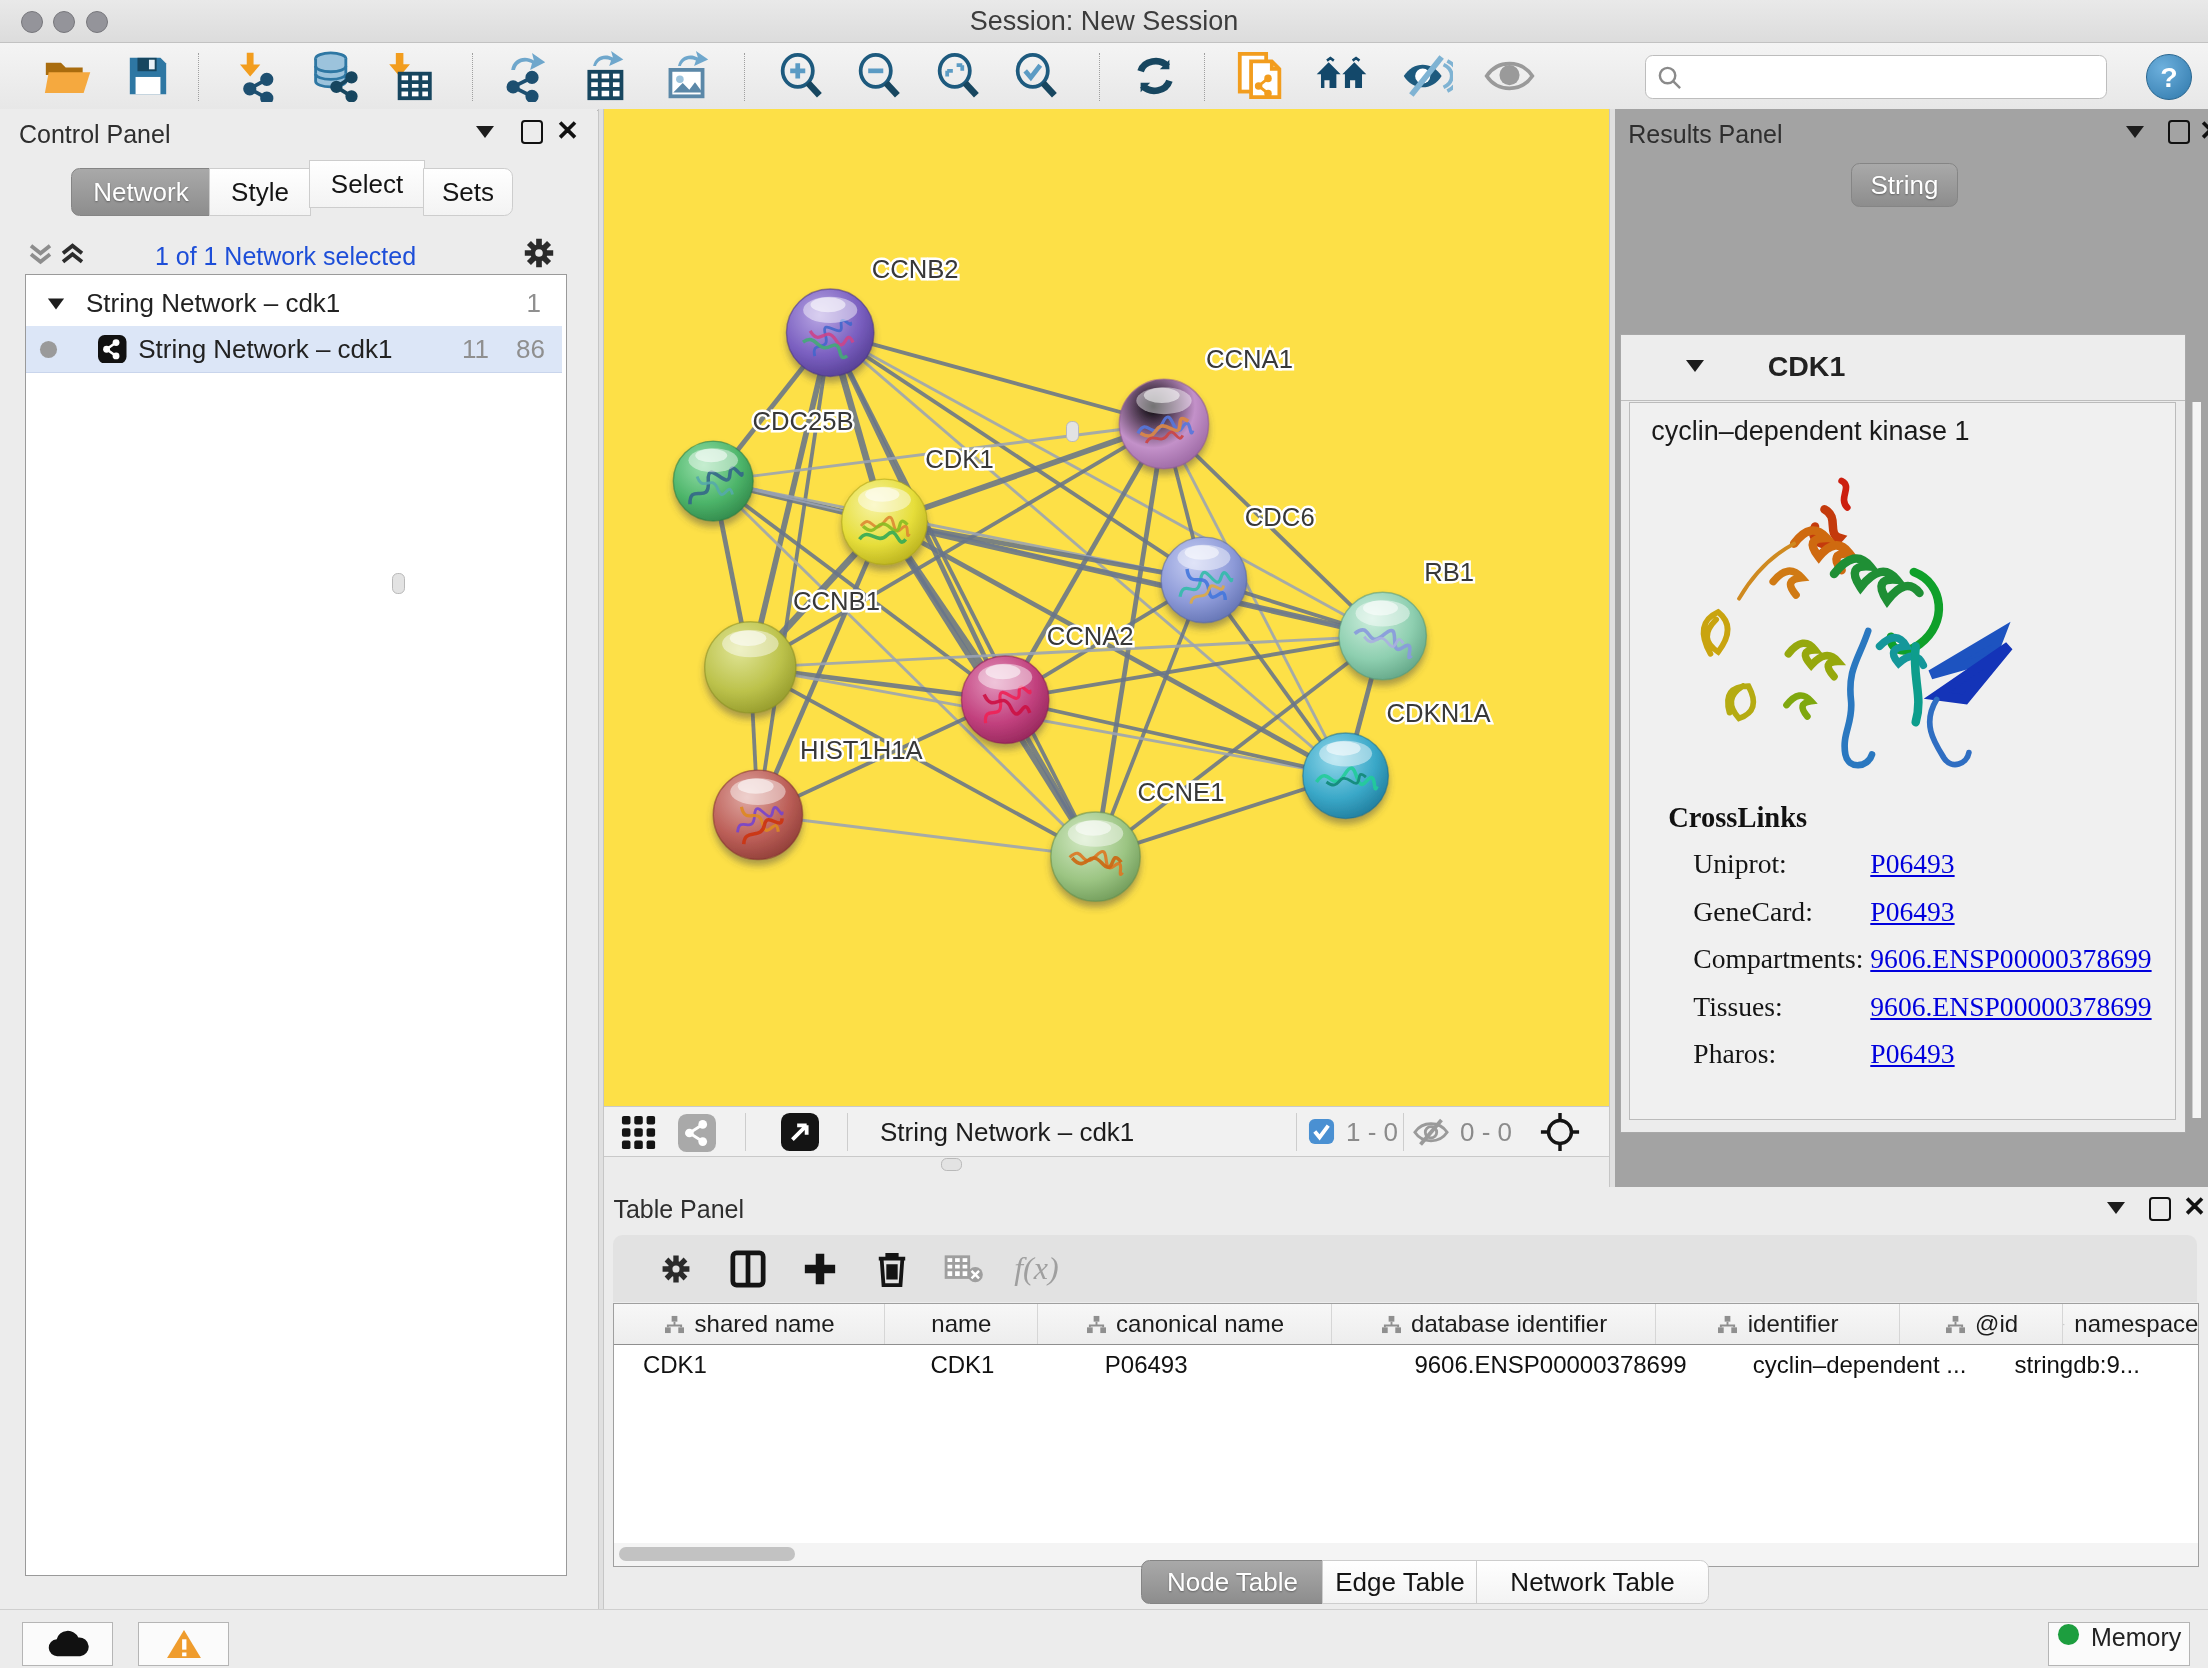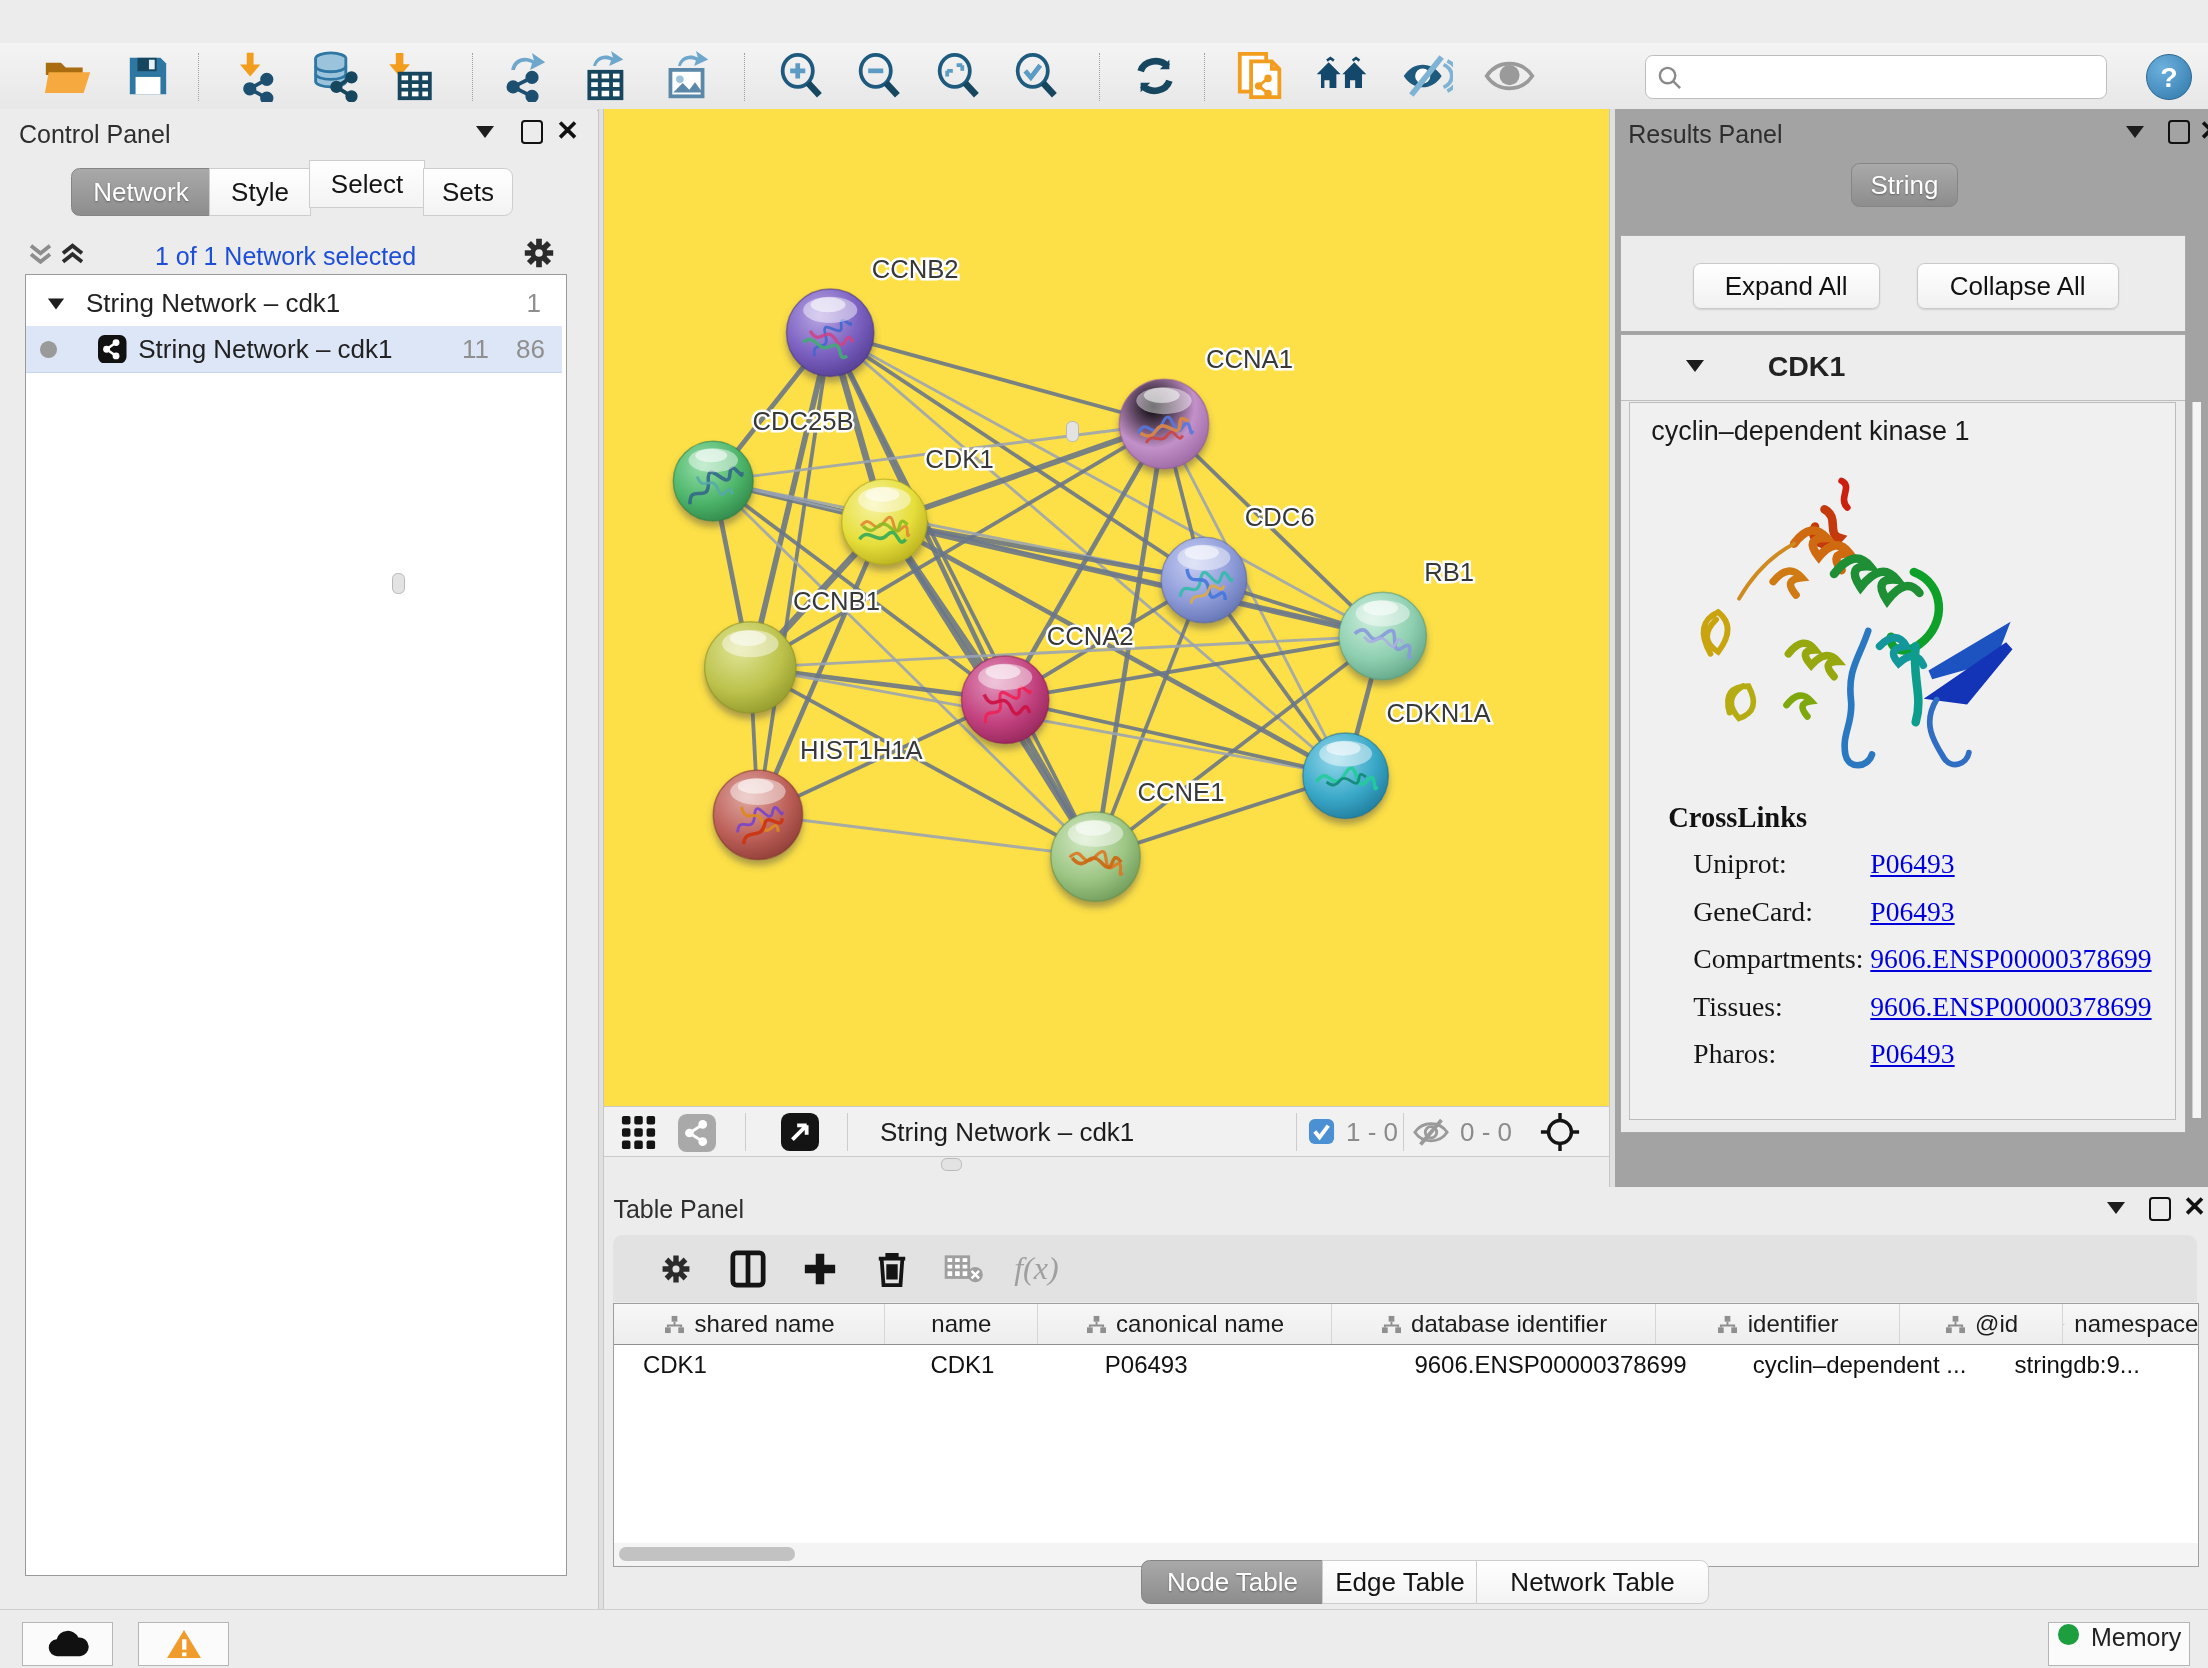--- a/index.html
+++ b/index.html
@@ -79,20 +79,26 @@
               display:flex;justify-content:center;gap:11.4px;font-size:25px;}
   .handle{width:11.4px;height:19px;border:1px solid #b9b9b9;border-radius:5.7px;background:#e3e3e3;}
   svg{display:block;}
   text{font-family:"Liberation Sans",sans-serif;}
 </style>
 </head>
 <body>
 
 <div id="root">
 
+  <div class="abs" id="titlebar">
+    <div class="abs tlight" style="left:21px"></div>
+    <div class="abs tlight" style="left:53px"></div>
+    <div class="abs tlight" style="left:86px"></div>
+    <div class="abs" id="win-title">Session: New Session</div>
+  </div>
 
   <div class="abs" id="main-toolbar">
     <span class="abs tbi" style="left:42px">
       <svg width="51" height="42" viewBox="0 0 54 44">
           <path d="M3 8 h16 l5 5 h18 v8 H3z" fill="#a96c0e"></path>
           <path d="M6 18 h44 l-7 22 H2z" fill="#f5a93f"></path>
         </svg>
     </span>
     <span class="abs tbi" style="left:121px">
       <svg width="44" height="44" viewBox="0 0 46 46">
@@ -597,24 +603,20 @@
   <div class="abs handle" style="left:941px;top:1158px;width:19px;height:11.4px"></div>
 
   <div class="abs" id="results-panel">
     <div class="abs panel-title" style="left:14.3px;top:11.4px">Results Panel</div>
     <div class="abs tri-down" style="left:512px;top:17px"></div>
     <div class="abs float-ico" style="left:554px;top:11.4px"></div>
     <div class="abs close-x" style="left:585px;top:9.5px">✕</div>
 
     <div class="abs seg sel" style="left:237px;top:54px;width:105px;height:42px;border-radius:8.6px">String</div>
 
-    <div class="abs rbox" style="left:5.7px;top:126px;width:564px;height:95px">
-      <div class="abs rbtn" style="left:72px;top:27px;width:185px;height:44px">Expand All</div>
-      <div class="abs rbtn" style="left:296px;top:27px;width:200px;height:44px">Collapse All</div>
-    </div>
 
     <div class="abs rbox" style="left:5.7px;top:225px;width:564px;height:797px">
       <div class="abs" style="left:0;top:0;width:564px;height:65px;background:#ededed;border-bottom:1px solid #bdbdbd">
         <span class="abs tri-down" style="left:65px;top:25px"></span>
         <span class="abs" style="left:147px;top:15px;font-size:28.5px;font-weight:bold">CDK1</span>
       </div>
       <div class="abs" style="left:8.6px;top:67px;width:545px;height:716px;background:#f0f0f0;border:1px solid #bbbbbb">
         <div class="abs" style="left:21px;top:13.3px;font-size:27px;color:#1a1a1a">cyclin–dependent kinase 1</div>
 
         <span class="abs" style="left:52px;top:57px">

